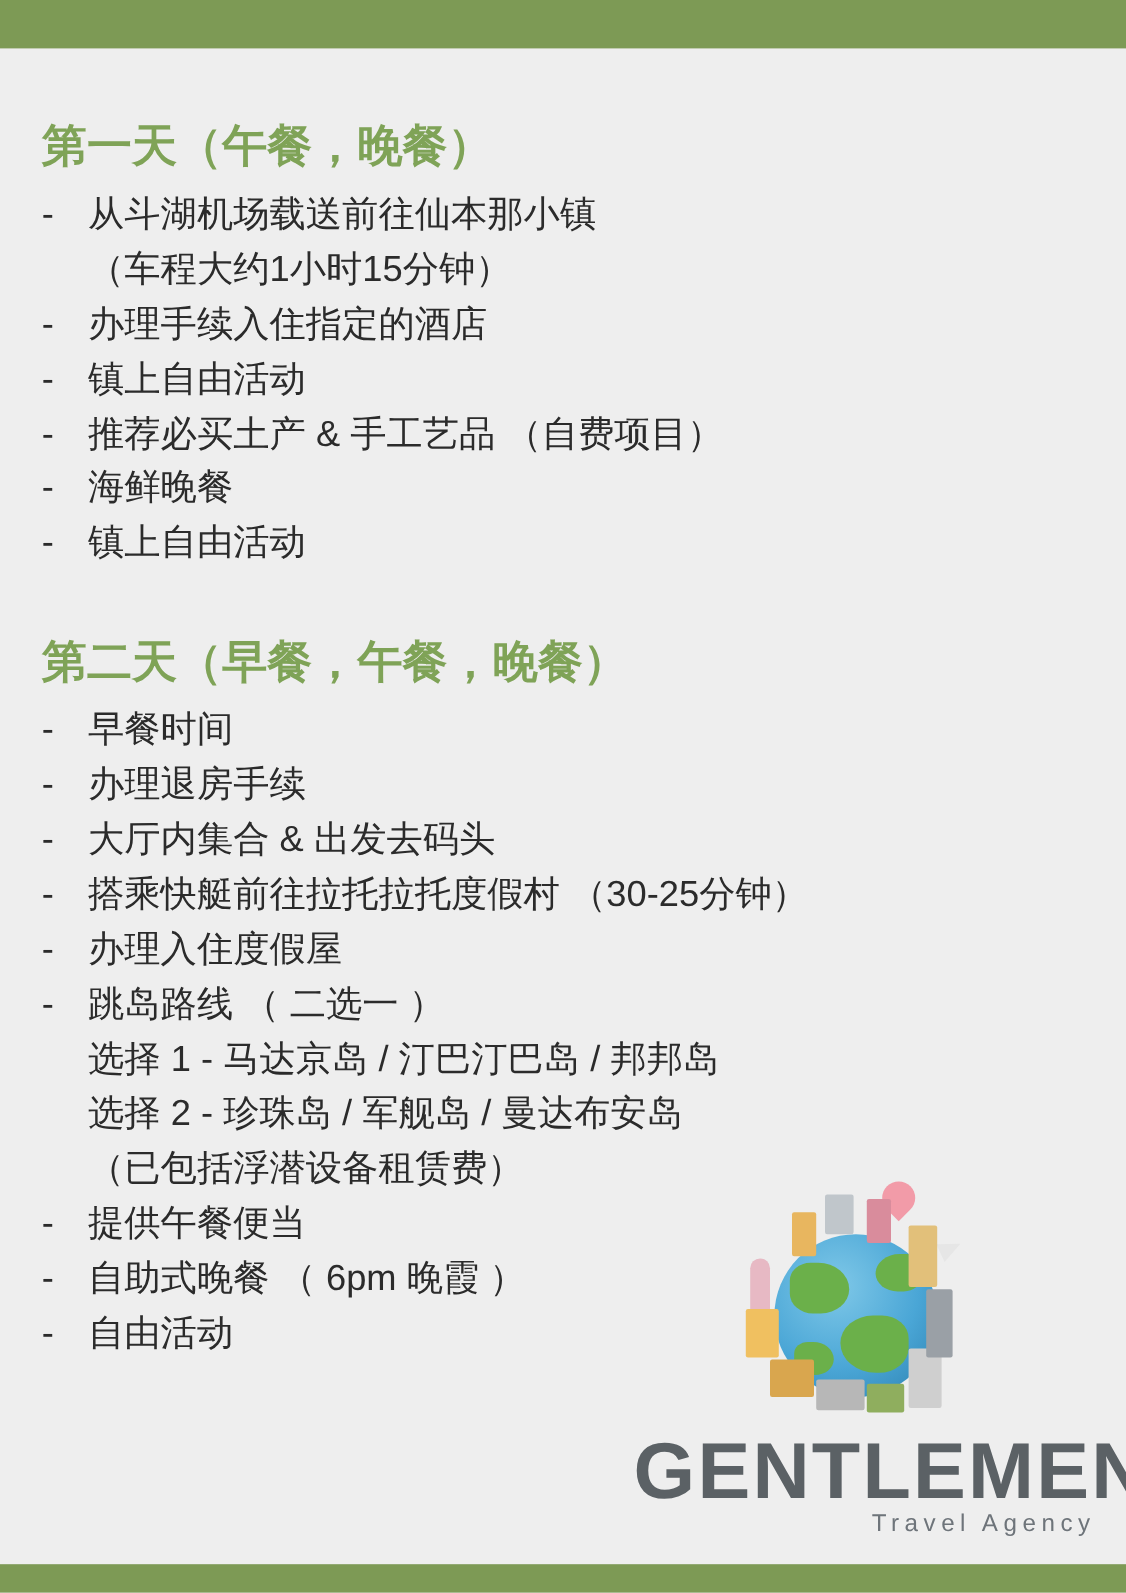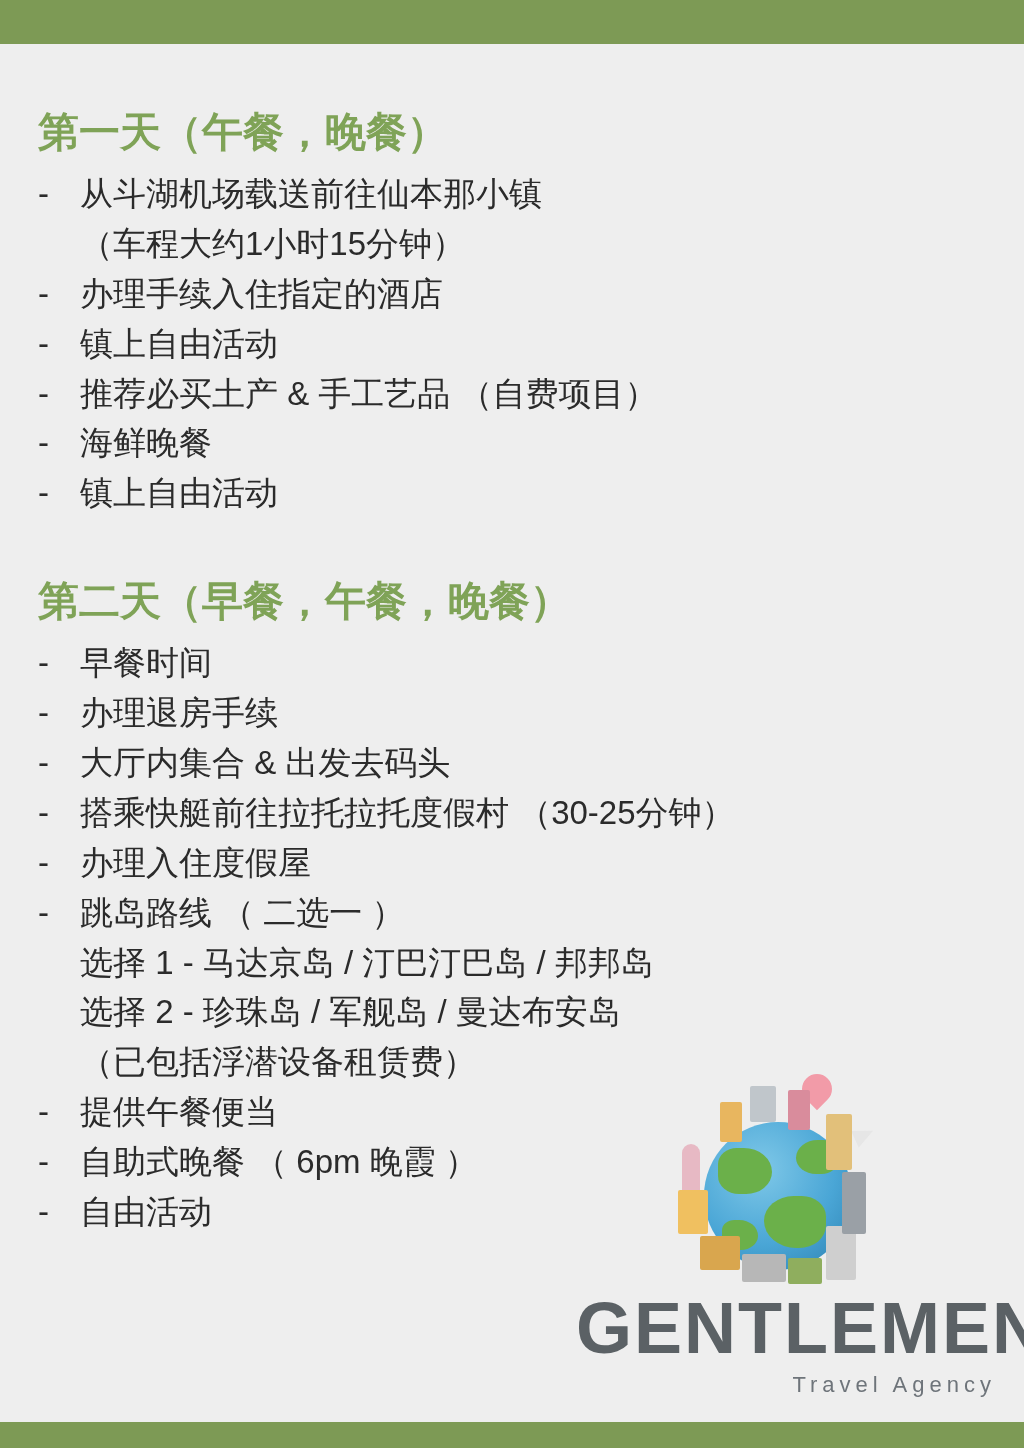--- a/index.html
+++ b/index.html
@@ -171,21 +171,21 @@
     letter-spacing: 2px;
     color: #5b6165;
     line-height: 1;
     margin: 0;
     font-family: "Liberation Sans", "DejaVu Sans", sans-serif;
   }
   .brand-sub {
     font-size: 22px;
     letter-spacing: 5px;
     color: #6e747a;
-    margin: 10px 0 0 0;
+    margin: 0 0 0 0;
     line-height: 1;
   }
 </style>
 </head>
 <body>
 
 <div class="page">
 
   <div class="band-top"></div>
 

